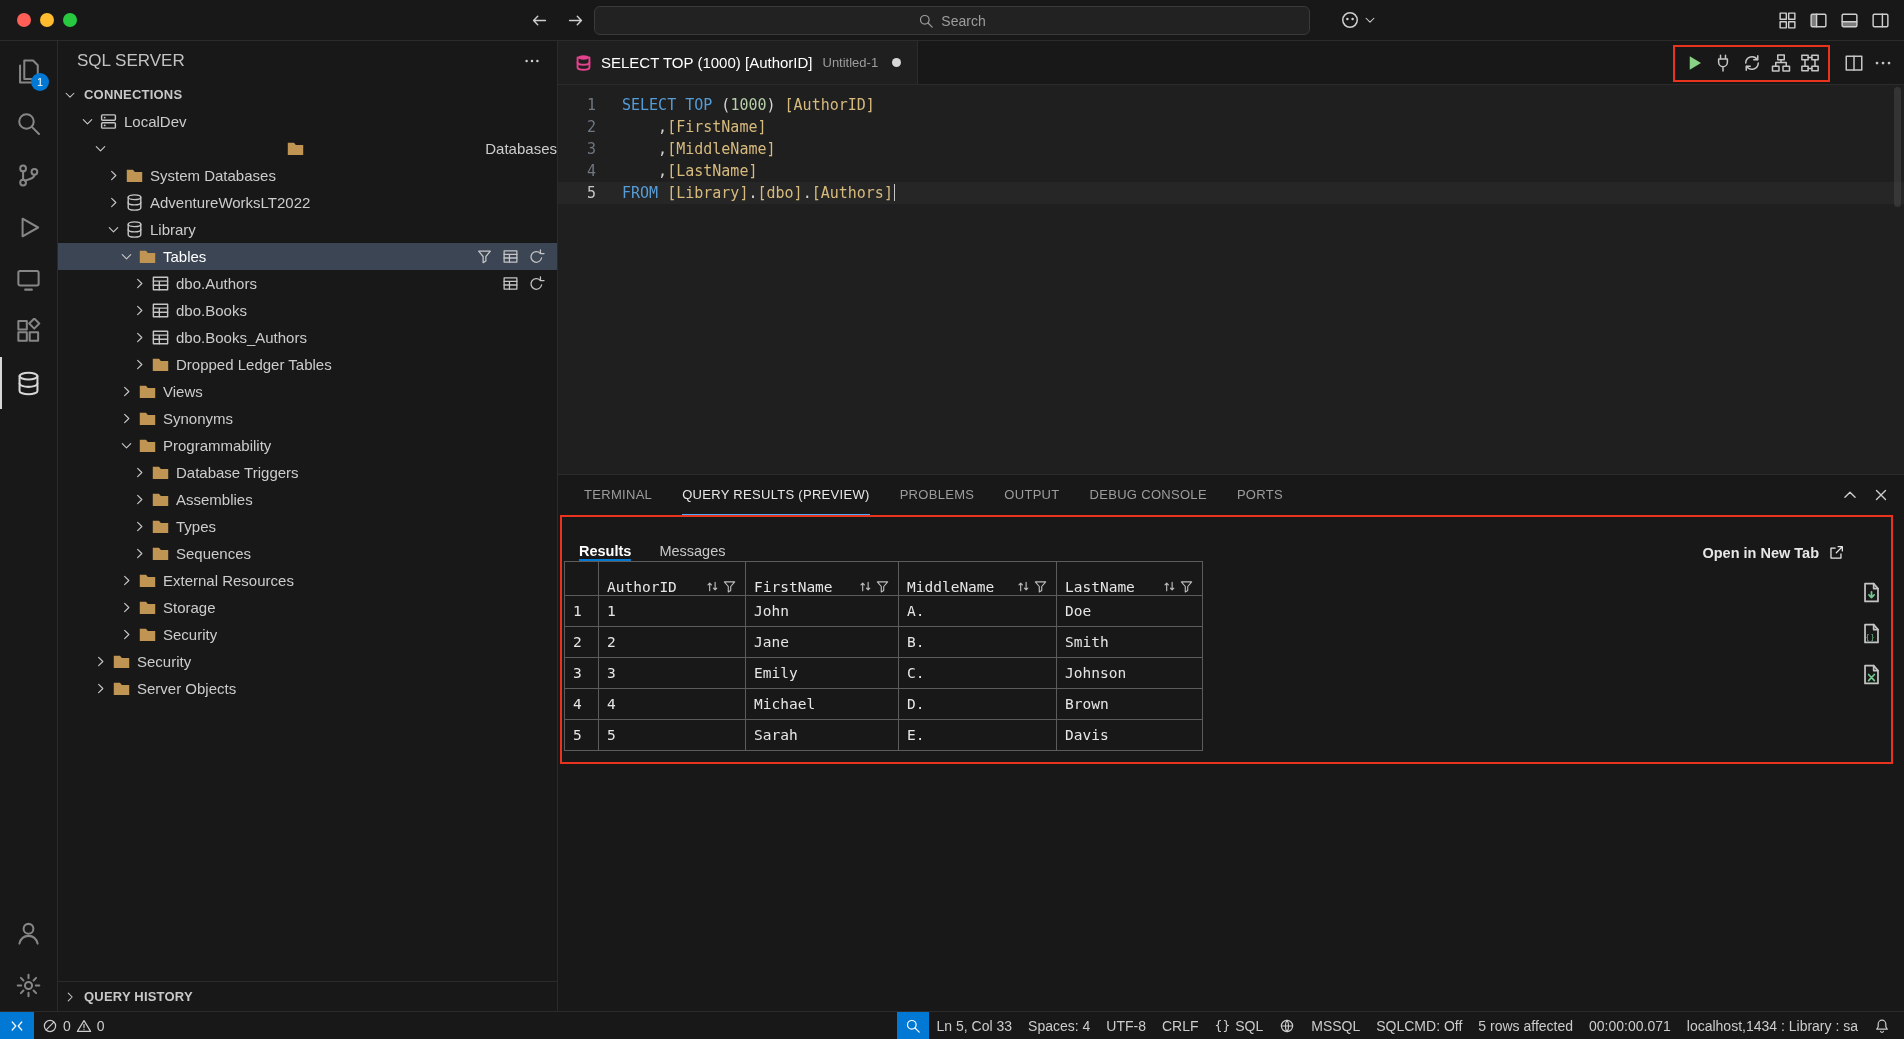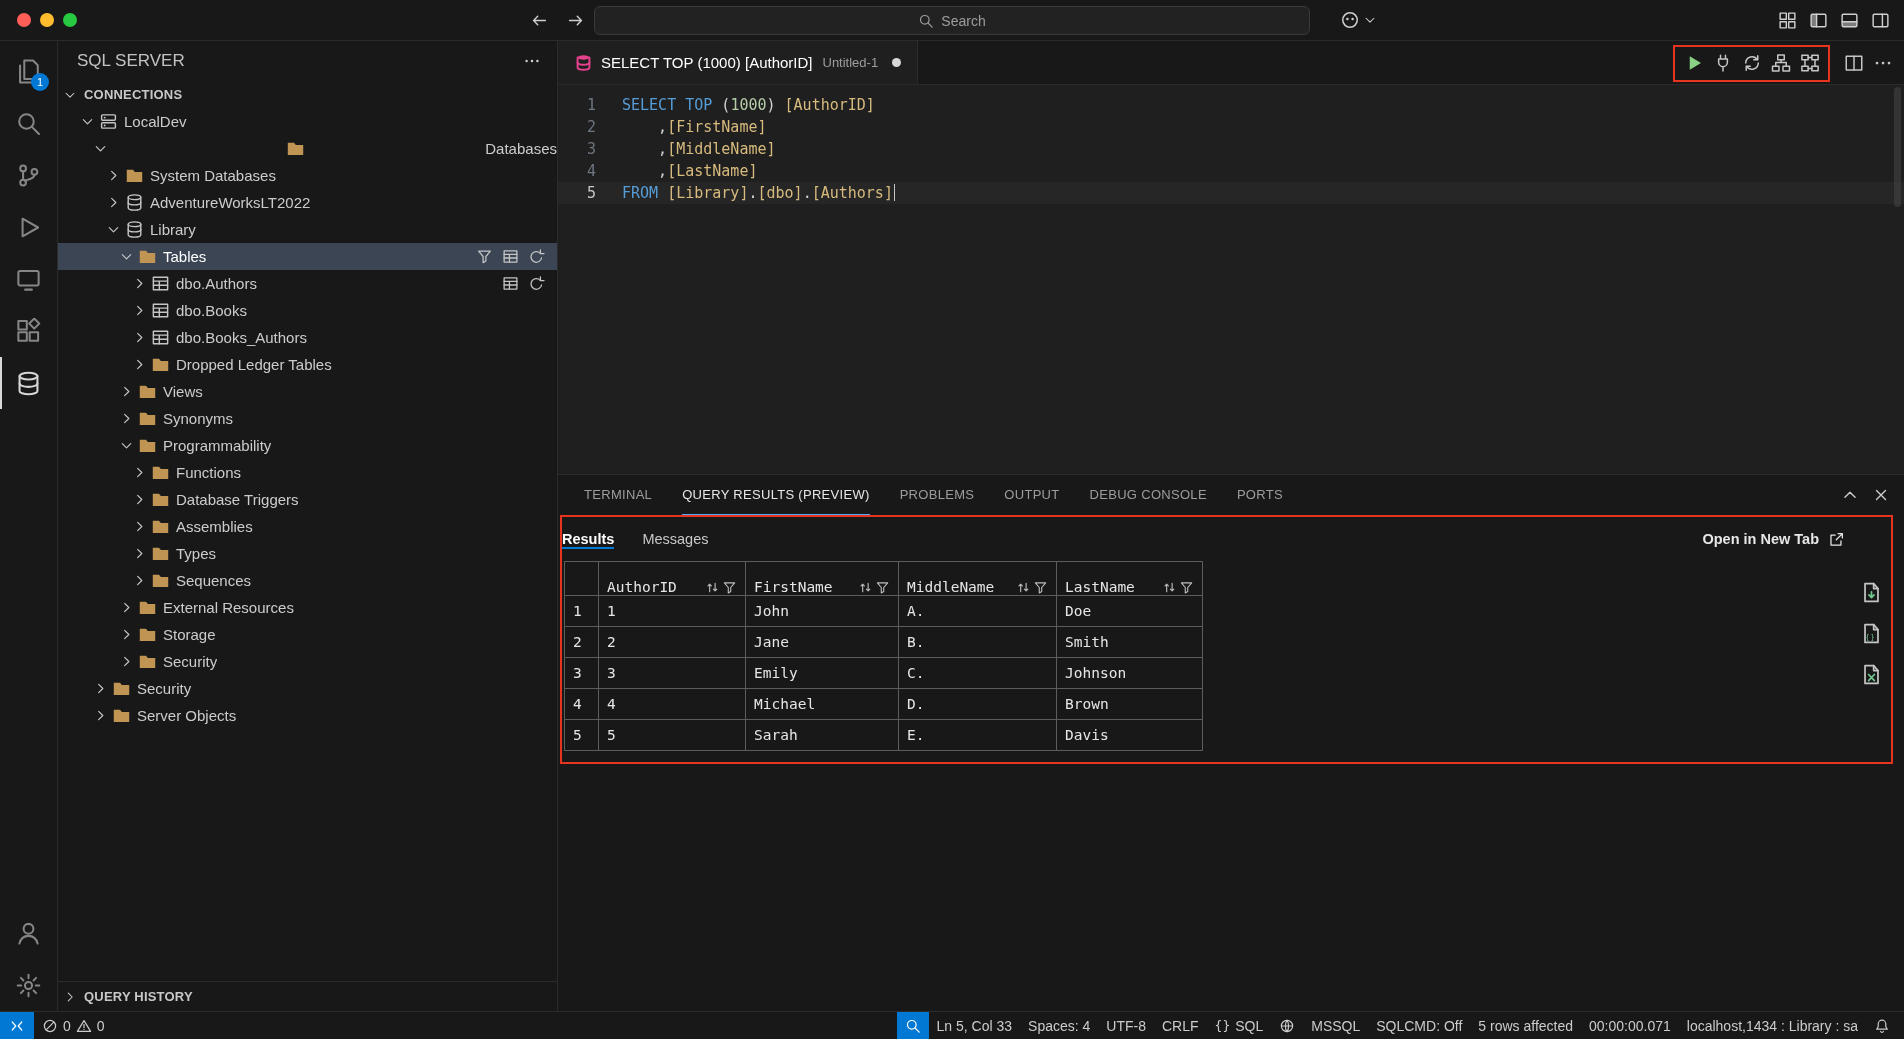--- a/index.html
+++ b/index.html
@@ -88,30 +88,30 @@
   
   .panel{ height:537px; flex:none; background:var(--bg); border-top:1px solid var(--border); display:flex; flex-direction:column; }
   .panel-tabbar{ height:40px; flex:none; display:flex; align-items:stretch; padding:0 14px 0 26px; }
   .panel-tabs{ display:flex; gap:30px; }
   .panel-tab{ display:flex; align-items:center; font-size:13px; letter-spacing:.3px; color:var(--fg-dim); border-bottom:1px solid transparent; }
   .panel-tab.active{ color:#e7e7e7; border-bottom-color:var(--accent-light); }
   .panel-actions{ margin-left:auto; display:flex; align-items:center; gap:13px; color:#cfcfcf; }
   .panel-actions .icon{ width:18px; height:18px; }
 
   .results-box{ margin-left:2px; margin-right:11px; height:249px; border:2px solid var(--highlight-red); position:relative; background:var(--bg); }
-  .results-header{ height:44px; display:flex; align-items:center; }
+  .results-header{ height:44px; display:flex; align-items:flex-end; padding-left:17px; }
   .rtabs{ display:flex; gap:28px; }
   .rtab{ display:flex; align-items:center; font-size:14.5px; color:#c8c8c8; border-bottom:2px solid transparent; padding-top:2px; }
   .rtab.active{ color:#fff; font-weight:700; border-bottom-color:var(--accent); }
   .open-new-tab{ margin-left:auto; display:flex; align-items:center; gap:9px; margin-right:46px; color:#e7e7e7; font-size:14.5px; font-weight:600; }
   .open-new-tab .icon{ width:17px; height:17px; }
   .grid-wrap{ padding-left:2px; }
   table.grid{ border-collapse:collapse; font-family:"DejaVu Sans Mono","Liberation Mono",monospace; font-size:14.5px; color:#e6e6e6; table-layout:fixed; }
   .grid th,.grid td{ border:1px solid #5c5c5c; height:31px; padding:0 8px; font-weight:400; text-align:left; overflow:hidden; white-space:nowrap; }
-  .hdr-cell{ display:flex; align-items:flex-end; gap:4px; width:100%;margin-top:17px; }
+  .hdr-cell{ display:flex; align-items:flex-start; gap:4px; width:100%;margin-top:17px; }
   .hdr-label{ flex:1; }
   .hdr-icons{ display:flex; align-items:center; gap:2px; color:#bdbdbd; }
   .hdr-icons .icon{ width:15px; height:15px; }
   .side-icons{ position:absolute; top:64px; right:8px; display:flex; flex-direction:column; gap:15px; color:#c5c5c5; }
   .side-btn .icon{ width:23px; height:23px; }
 
   
   .statusbar{ height:28px; flex:none; background:var(--bg); border-top:1px solid var(--border); display:flex; align-items:stretch; font-size:14px; color:var(--fg); }
   .sb-remote{ width:34px; background:var(--accent); color:#fff; display:flex; align-items:center; justify-content:center; }
   .sb-item{ display:flex; align-items:center; gap:5px; padding:0 8px; white-space:nowrap; }
@@ -512,33 +512,20 @@
               <svg viewBox="0 0 16 16" fill="none" stroke="currentColor" stroke-width="1.2" stroke-linecap="round" stroke-linejoin="round">
                 <path d="M3.5 6l4.5 4.5L12.5 6"></path>
               </svg>
             </span>
             <span class="icon tree-ic ic-folder">
               <svg viewBox="0 0 16 16" fill="none" stroke="currentColor" stroke-width="1.2" stroke-linecap="round" stroke-linejoin="round">
                 <path d="M1.5 3.2h5.2l1.6 1.9h6.2v8.4H1.5z" fill="currentColor" stroke="none"></path>
               </svg>
             </span>
             <span class="tree-label">Programmability</span>
-          </div>
-          <div class="tree-row" style="padding-left: 71px;">
-            <span class="icon chev">
-              <svg viewBox="0 0 16 16" fill="none" stroke="currentColor" stroke-width="1.2" stroke-linecap="round" stroke-linejoin="round">
-                <path d="M6 3.5l4.5 4.5L6 12.5"></path>
-              </svg>
-            </span>
-            <span class="icon tree-ic ic-folder">
-              <svg viewBox="0 0 16 16" fill="none" stroke="currentColor" stroke-width="1.2" stroke-linecap="round" stroke-linejoin="round">
-                <path d="M1.5 3.2h5.2l1.6 1.9h6.2v8.4H1.5z" fill="currentColor" stroke="none"></path>
-              </svg>
-            </span>
-            <span class="tree-label">Functions</span>
           </div>
           <div class="tree-row" style="padding-left: 71px;">
             <span class="icon chev">
               <svg viewBox="0 0 16 16" fill="none" stroke="currentColor" stroke-width="1.2" stroke-linecap="round" stroke-linejoin="round">
                 <path d="M6 3.5l4.5 4.5L6 12.5"></path>
               </svg>
             </span>
             <span class="icon tree-ic ic-folder">
               <svg viewBox="0 0 16 16" fill="none" stroke="currentColor" stroke-width="1.2" stroke-linecap="round" stroke-linejoin="round">
                 <path d="M1.5 3.2h5.2l1.6 1.9h6.2v8.4H1.5z" fill="currentColor" stroke="none"></path>

